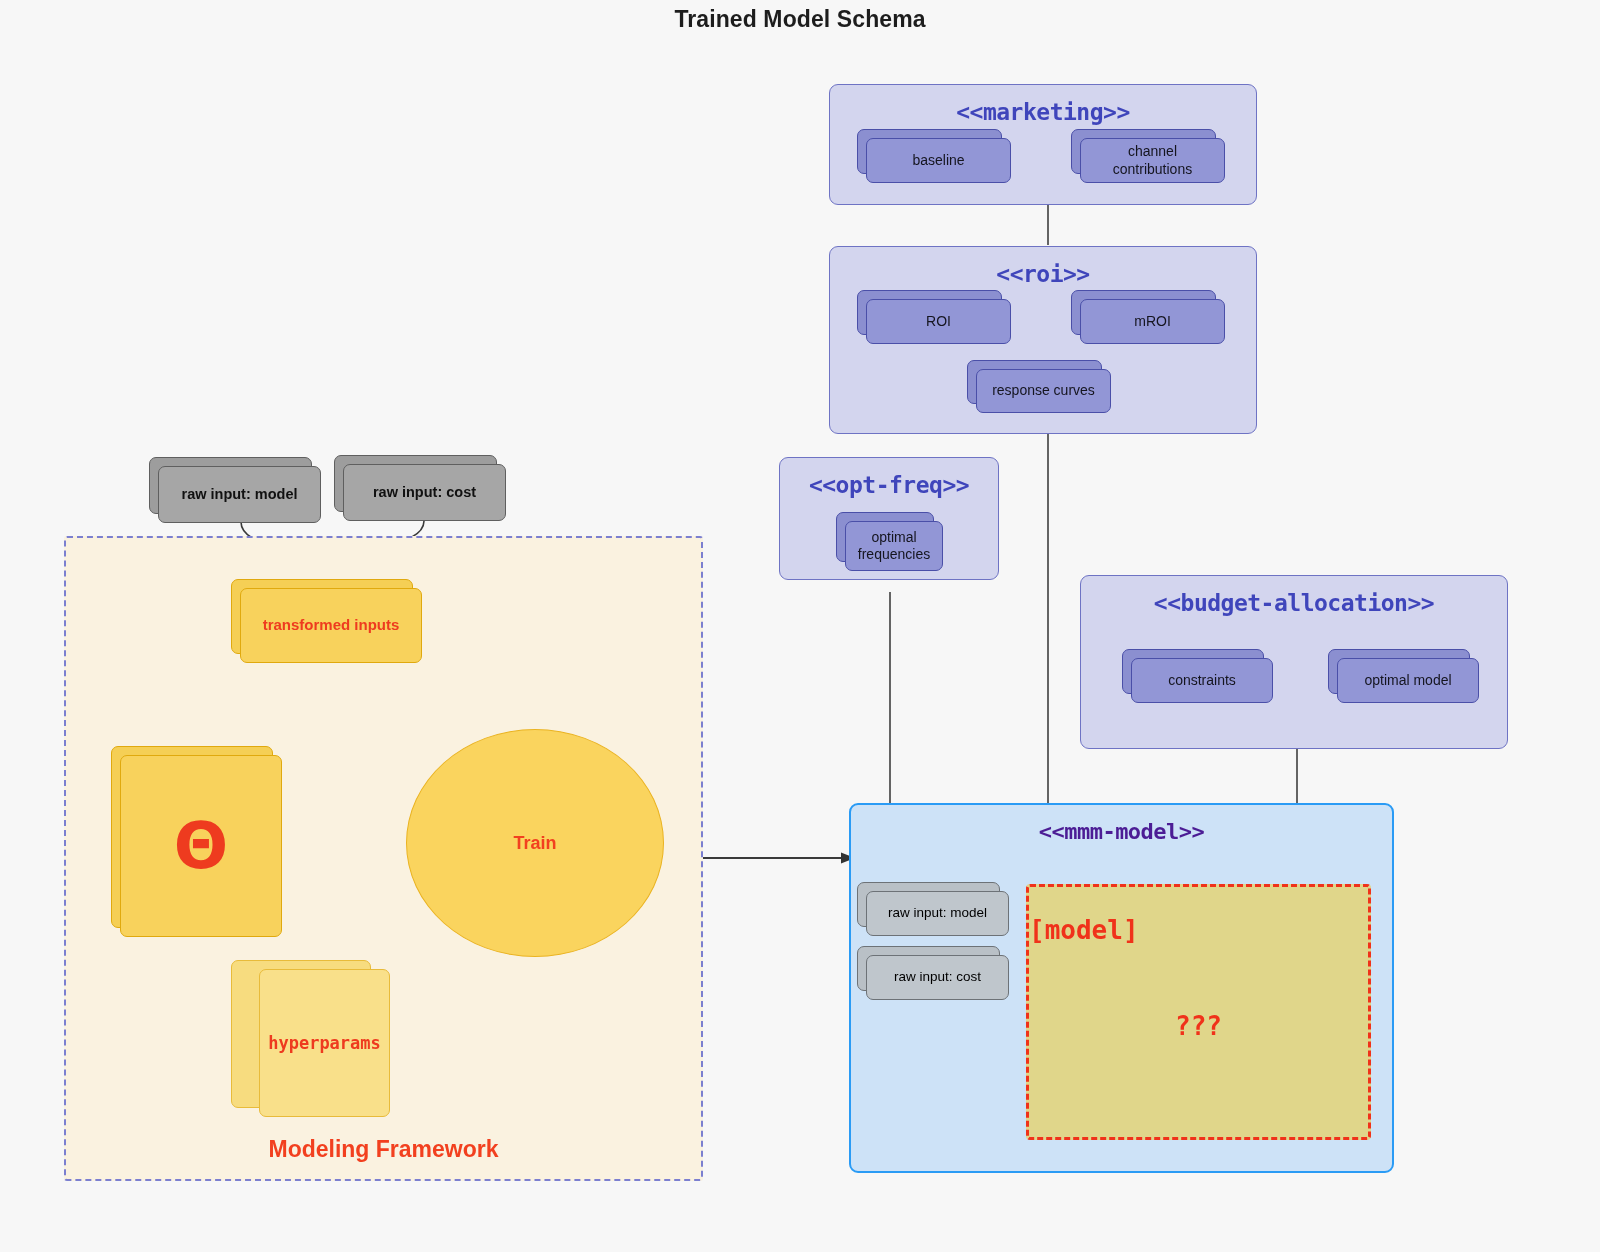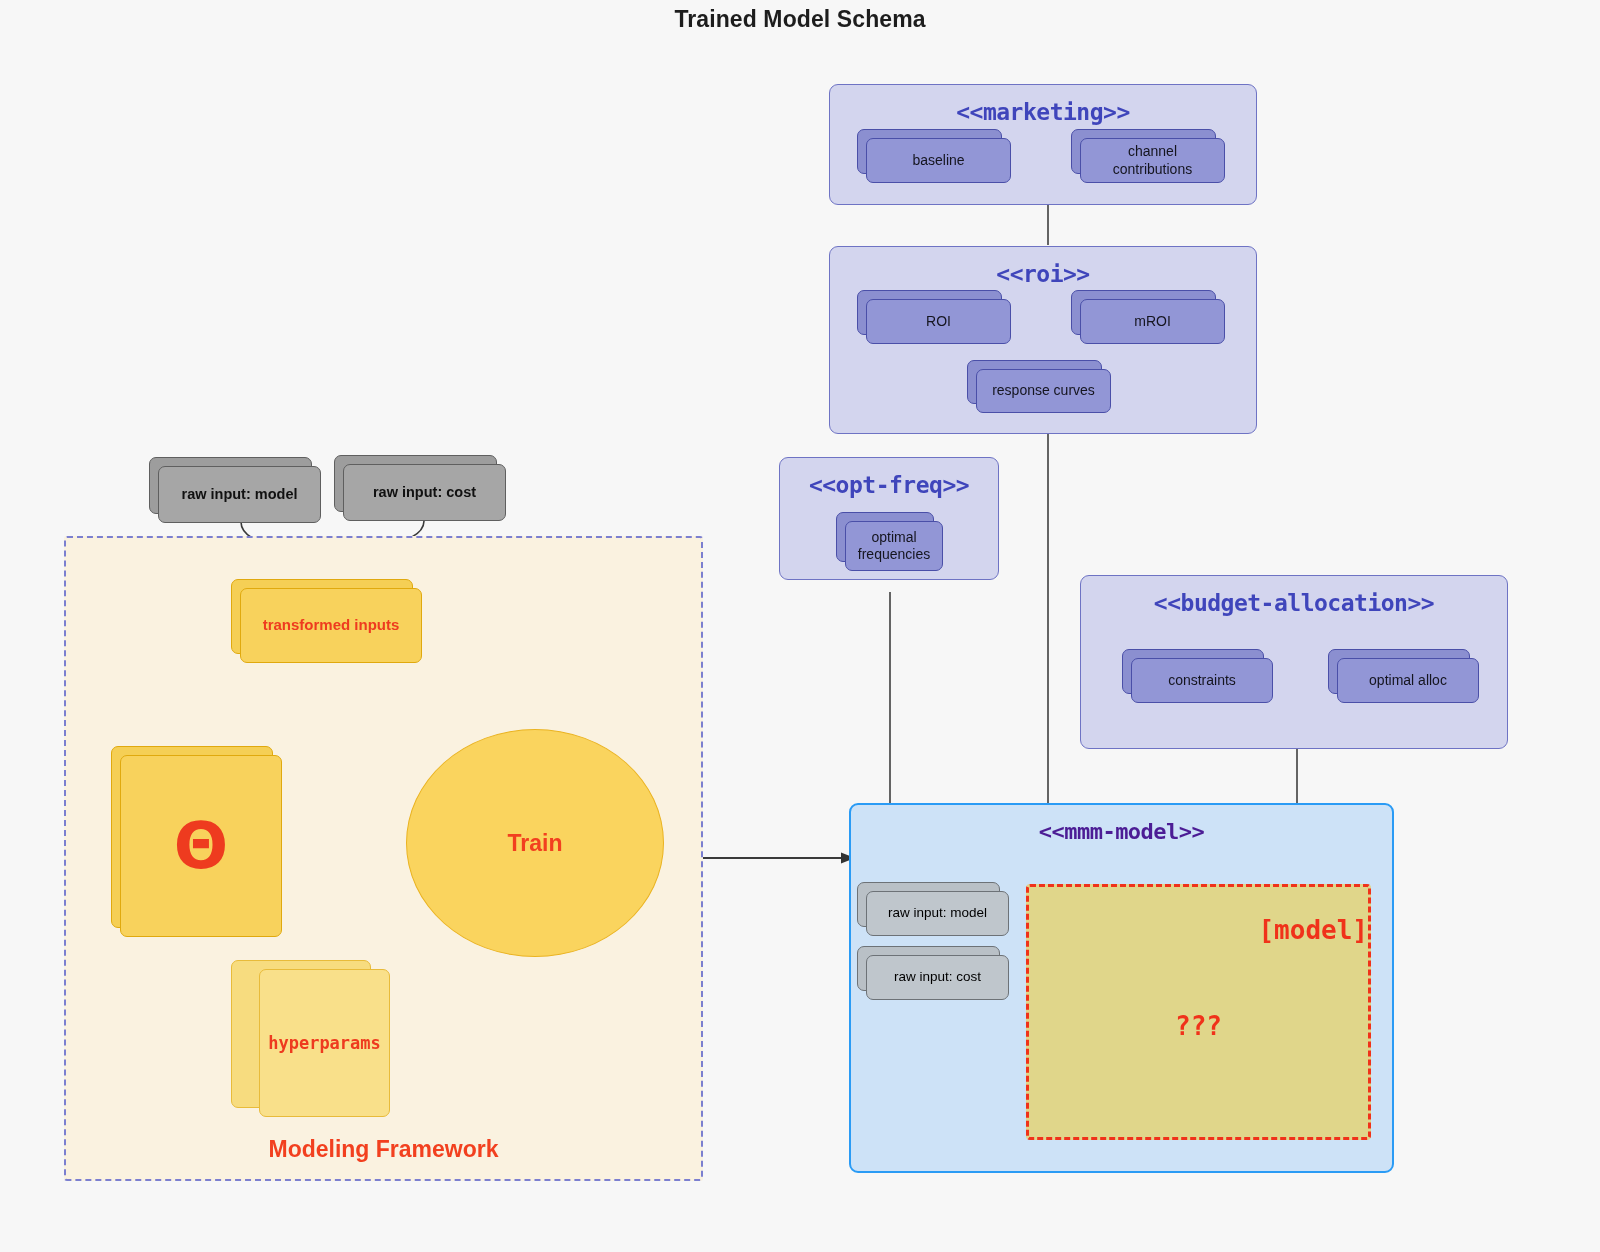--- a/index.html
+++ b/index.html
@@ -93,21 +93,21 @@
 
   
   .model-region{
     position:absolute;box-sizing:border-box;
     background:#e0d68a;
     border:3px dashed #f0321a;
     border-radius:4px;
   }
   .model-label{
     position:absolute;left:0;top:28px;width:100%;
-    text-align:right;
+    text-align:left;
     font-family:"DejaVu Sans Mono", monospace;
     font-weight:bold;font-size:26px;color:#f0321a;
   }
   .model-q{
     position:absolute;left:0;top:124px;width:100%;
     text-align:center;
     font-family:"DejaVu Sans Mono", monospace;
     font-weight:bold;font-size:26px;color:#f0321a;
   }
 
@@ -124,21 +124,21 @@
     text-align:center;
     font-size:23px;font-weight:bold;color:#f2401f;
   }
 
   
   .ellipse{
     position:absolute;box-sizing:border-box;
     background:#fad45e;border:1.8px solid #eab321;
     border-radius:50%;
     display:flex;align-items:center;justify-content:center;
-    color:#f2401f;font-weight:bold;font-size:23px;
+    color:#f2401f;font-weight:bold;font-size:18px;
   }
 
   
   .theta{
     font-family:"DejaVu Sans", sans-serif;
     font-size:64px;font-weight:bold;color:#ee3b1f;line-height:1;
   }
 </style>
 </head>
 <body>
@@ -240,21 +240,21 @@
 
   <div class="pkg" style="left:1080px;top:575px;width:428px;height:174px;">
     <div class="pkg-title">&lt;&lt;budget-allocation&gt;&gt;</div>
   </div>
   <div class="card purple" style="left:1131px;top:658px;width:142px;height:45px;">
     <div class="stack"></div>
     <div class="face">constraints</div>
   </div>
   <div class="card purple" style="left:1337px;top:658px;width:142px;height:45px;">
     <div class="stack"></div>
-    <div class="face">optimal alloc</div>
+    <div class="face">optimal model</div>
   </div>
 
   <div class="pkg-blue" style="left:849px;top:803px;width:545px;height:370px;">
     <div class="pkg-title">&lt;&lt;mmm-model&gt;&gt;</div>
   </div>
   <div class="card grey-sm" style="left:866px;top:891px;width:143px;height:45px;">
     <div class="stack"></div>
     <div class="face">raw input: model</div>
   </div>
   <div class="card grey-sm" style="left:866px;top:955px;width:143px;height:45px;">

